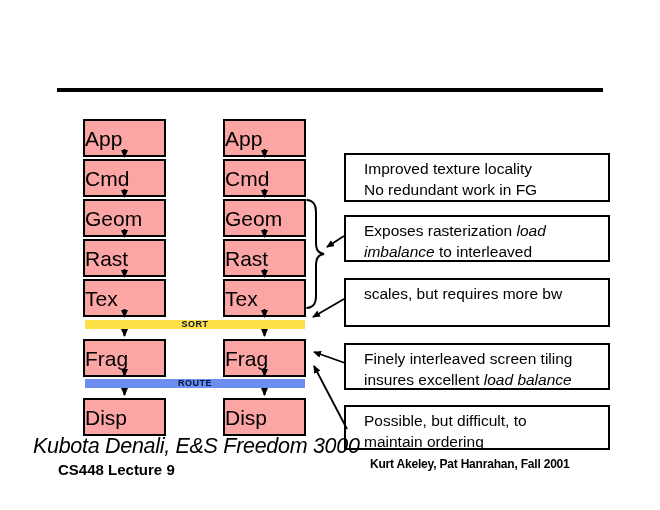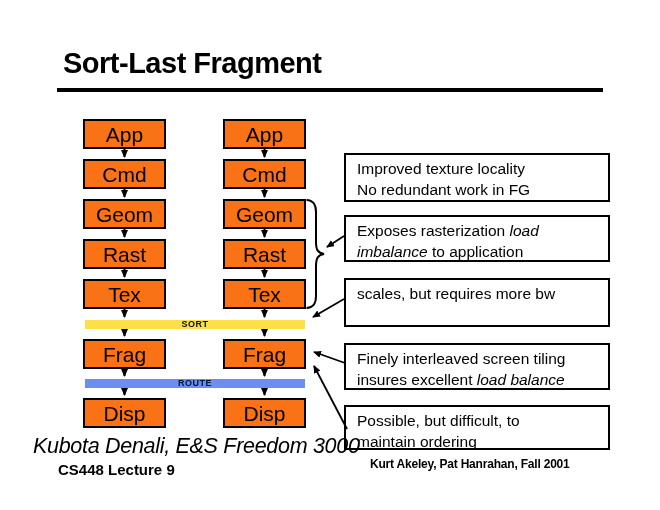--- a/index.html
+++ b/index.html
@@ -9,35 +9,35 @@
   }
   .title{
     position:absolute;left:63px;top:47px;font-size:29px;font-weight:bold;
     letter-spacing:-0.5px;white-space:nowrap;
   }
   .rule{position:absolute;left:57px;top:88px;width:546px;height:4px;background:#000;}
 
   .col{position:absolute;top:0;width:83px;height:510px;}
   .col0{left:83px;} .col1{left:223px;}
   .pbox{
-    position:absolute;left:0;width:83px;height:30px;box-sizing:border-box;
-    border:2px solid #000;background:#f97316;display:flex;align-items:center;justify-content:center;
+    position:absolute;left:0;width:83px;height:38px;box-sizing:border-box;
+    border:2px solid #000;background:#fca5a5;display:flex;align-items:center;
   }
   .pbox span{font-size:21px;line-height:21px;}
 
   .bar{
     position:absolute;left:85px;width:220px;height:9px;
     display:flex;align-items:center;justify-content:center;z-index:2;
   }
   .bar span{font-size:9px;line-height:9px;font-weight:bold;letter-spacing:0.5px;color:#00123a;}
   .bar-sort{top:320px;} .bar-route{top:379px;}
 
   .note{
     position:absolute;left:344px;width:266px;box-sizing:border-box;z-index:1;
-    border:2px solid #000;background:#fff;padding:3px 0 0 11px;overflow:hidden;
+    border:2px solid #000;background:#fff;padding:3px 0 0 18px;overflow:hidden;
   }
   .nline{font-size:15.5px;line-height:21px;white-space:pre;}
   .nline .it{font-style:italic;margin-top:20px;}
 
   .caption{
     position:absolute;left:33px;top:434px;font-size:21.5px;font-style:italic;
     white-space:nowrap;z-index:3;letter-spacing:-0.3px;
   }
   .footer-left{position:absolute;left:58px;top:461px;font-size:15px;font-weight:bold;z-index:3;}
   .footer-right{position:absolute;left:370px;top:457px;font-size:12px;font-weight:bold;z-index:3;letter-spacing:-0.2px;}
@@ -45,21 +45,20 @@
   svg.overlay{position:absolute;left:0;top:0;z-index:4;pointer-events:none;}
   .parrow{stroke:#000;stroke-width:2;}
   .carrow{stroke:#000;stroke-width:1.8;}
   .brace{stroke:#000;stroke-width:2;fill:none;}
 </style>
 </head>
 <body>
 
 <div class="slide">
 
-  <div class="title">Sort-Last Fragment</div>
   <div class="rule"></div>
 
   <div class="col col0">
       <div class="pbox" style="top: 119px;">
         <span>App</span>
       </div>
       <div class="pbox" style="top: 159px;">
         <span>Cmd</span>
       </div>
       <div class="pbox" style="top: 199px;">
@@ -108,21 +107,21 @@
   <div class="bar bar-route" style="background: rgb(108, 142, 240);">
     <span>ROUTE</span>
   </div>
 
   <div class="note" style="top:153px;height:49px">
       <div class="nline"><span>Improved texture locality</span></div>
       <div class="nline"><span>No redundant work in FG</span></div>
     </div>
   <div class="note" style="top:215px;height:47px">
       <div class="nline"><span>Exposes rasterization </span><span class="it">load</span></div>
-      <div class="nline"><span class="it">imbalance</span><span> to application</span></div>
+      <div class="nline"><span class="it">imbalance</span><span> to interleaved</span></div>
     </div>
   <div class="note" style="top:278px;height:49px">
       <div class="nline"><span>scales, but requires more bw</span></div>
     </div>
   <div class="note" style="top:343px;height:47px">
       <div class="nline"><span>Finely interleaved screen tiling</span></div>
       <div class="nline"><span>insures excellent </span><span class="it">load balance</span></div>
     </div>
   <div class="note" style="top:405px;height:45px">
       <div class="nline"><span>Possible, but difficult, to</span></div>

